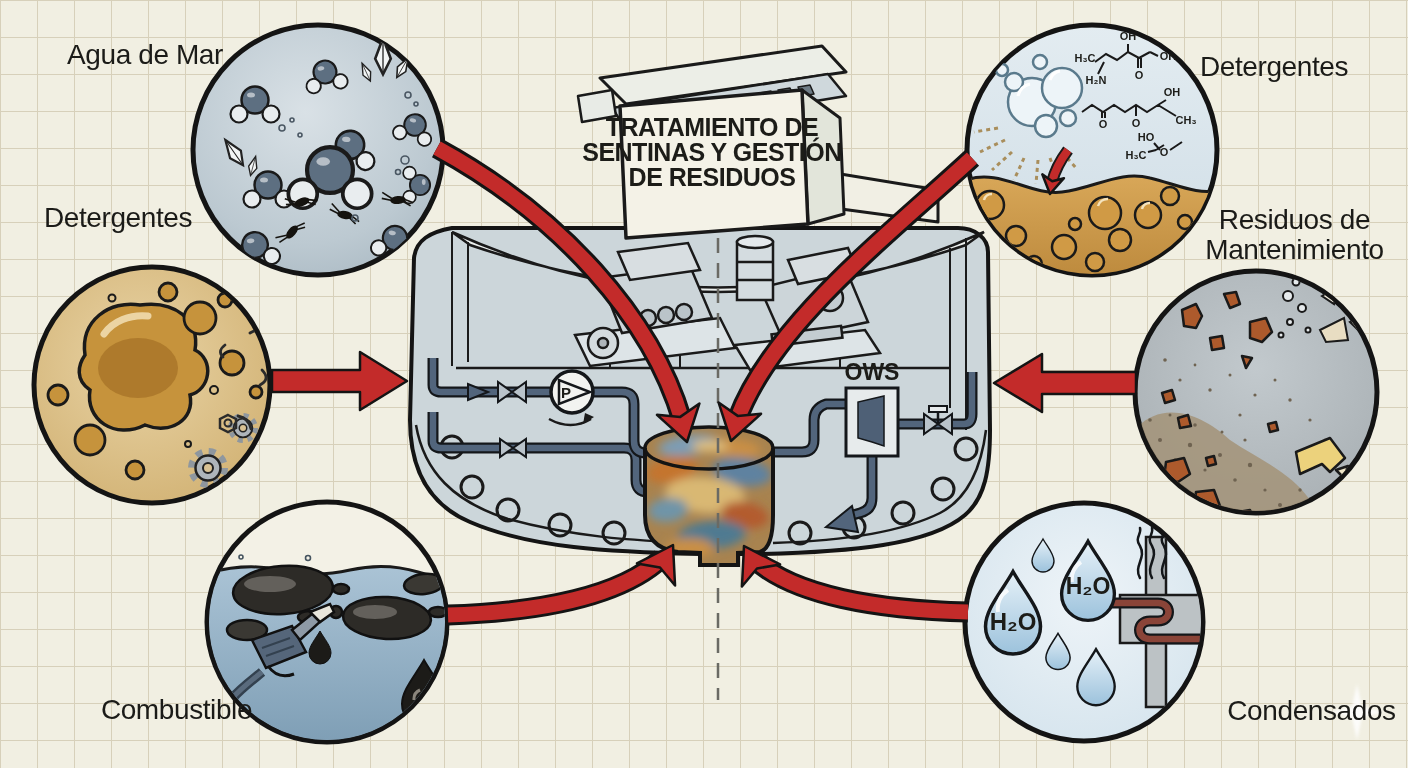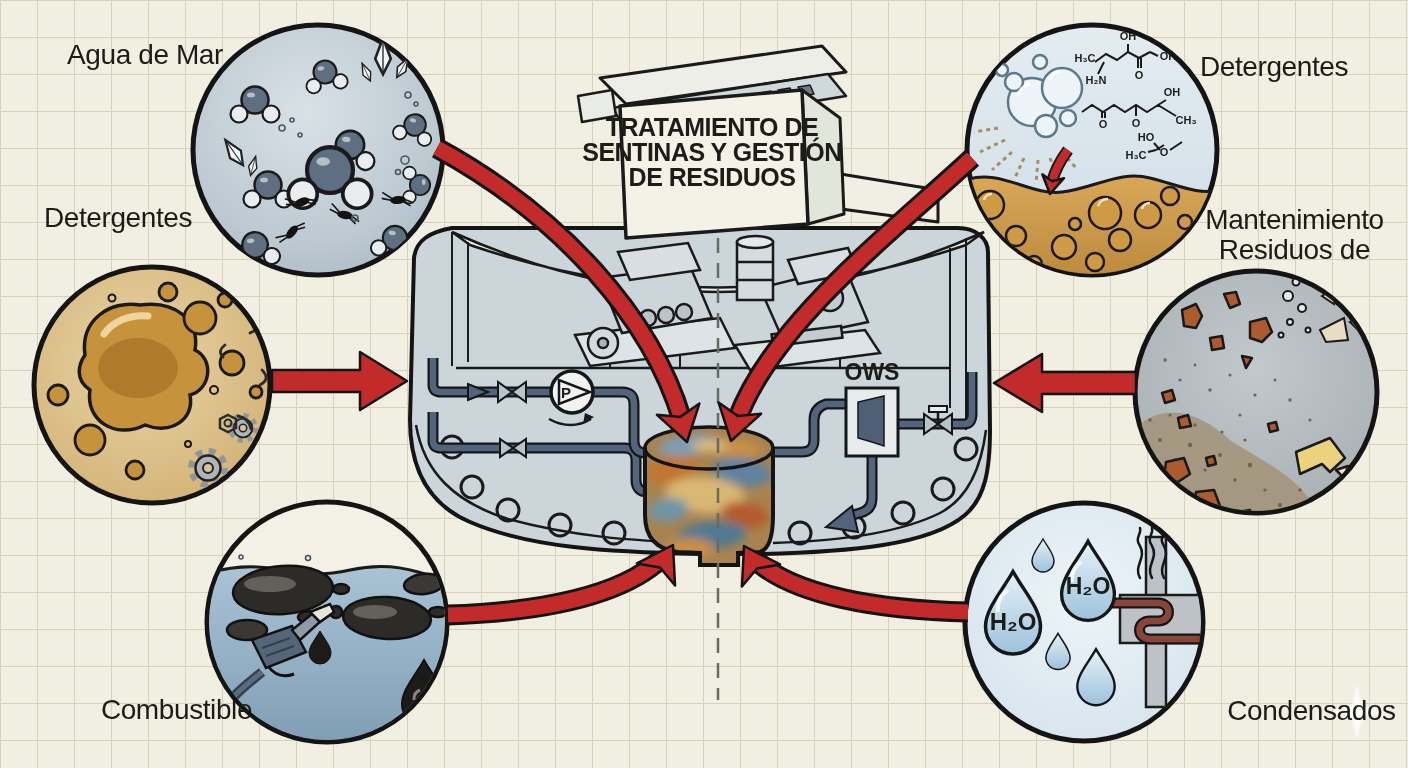--- a/index.html
+++ b/index.html
@@ -585,20 +585,20 @@
 <div class="lbl" style="left:23px;top:203px;width:190px;">
   <div>Detergentes</div>
 </div>
 <div class="lbl" style="left:84px;top:695px;width:185px;">
   <span>Combustible</span>
 </div>
 <div class="lbl" style="left:1184px;top:52px;width:180px;">
   <span>Detergentes</span>
 </div>
 <div class="lbl" style="left:1197px;top:205px;width:195px;">
+  <div>Residuos de</div>
   <div>Mantenimiento</div>
-  <div>Residuos de</div>
 </div>
 <div class="lbl" style="left:1219px;top:696px;width:185px;">
   <span>Condensados</span>
 </div>
 
 </div>
 
 </body></html>

